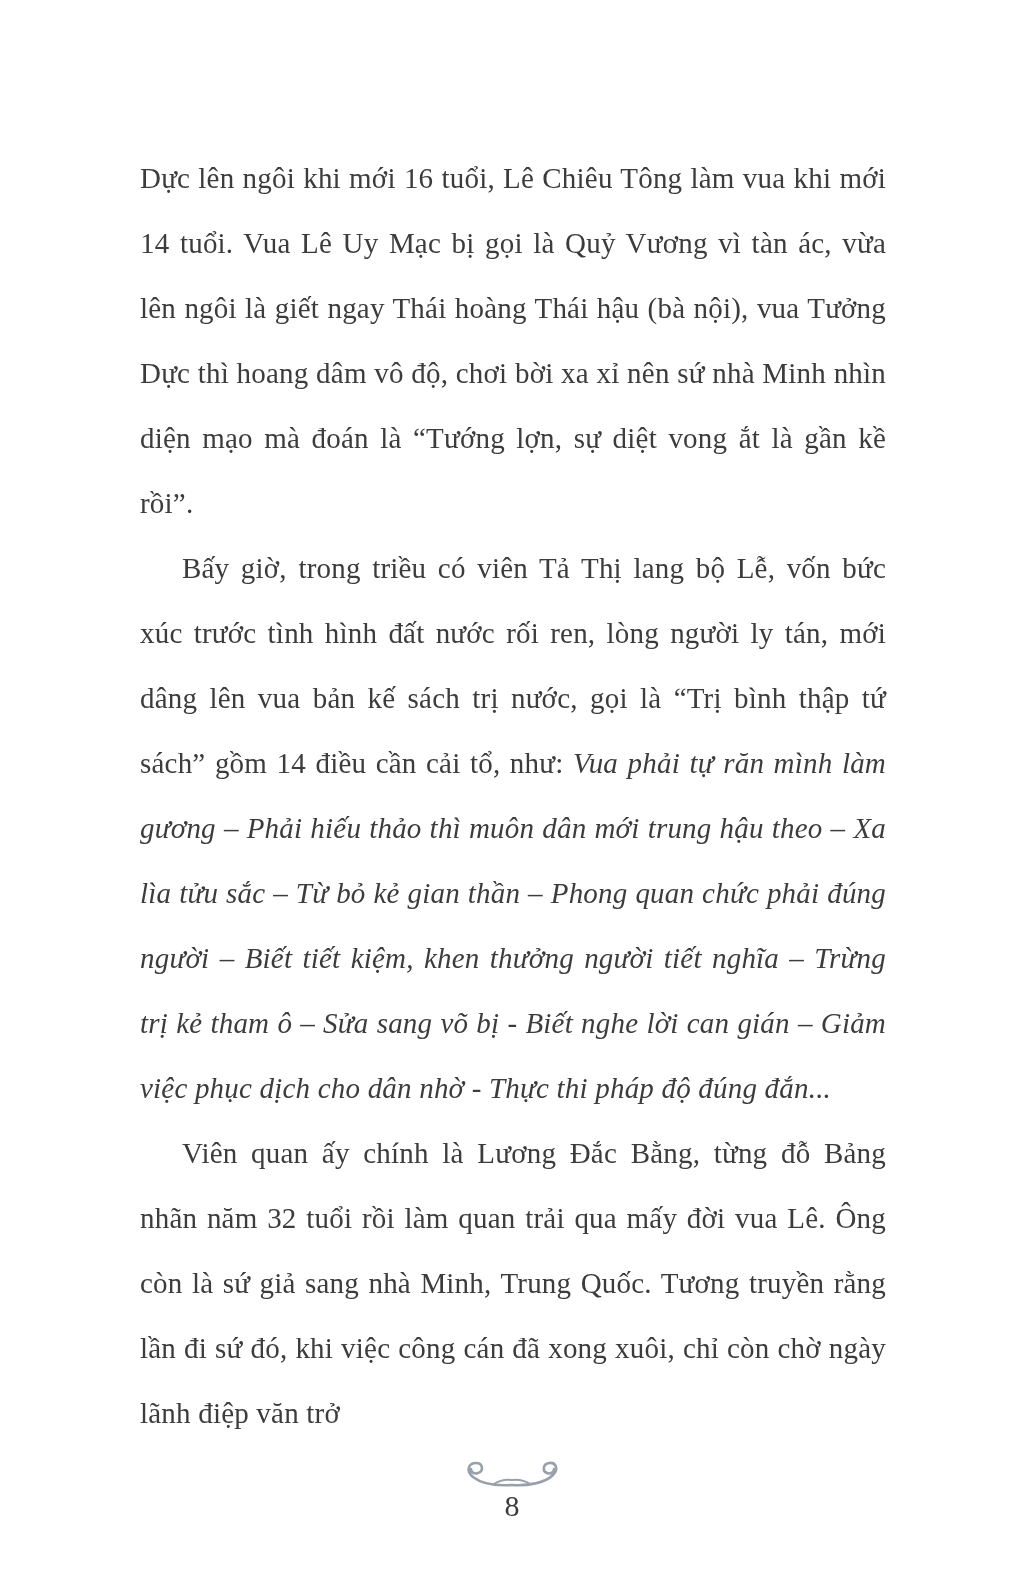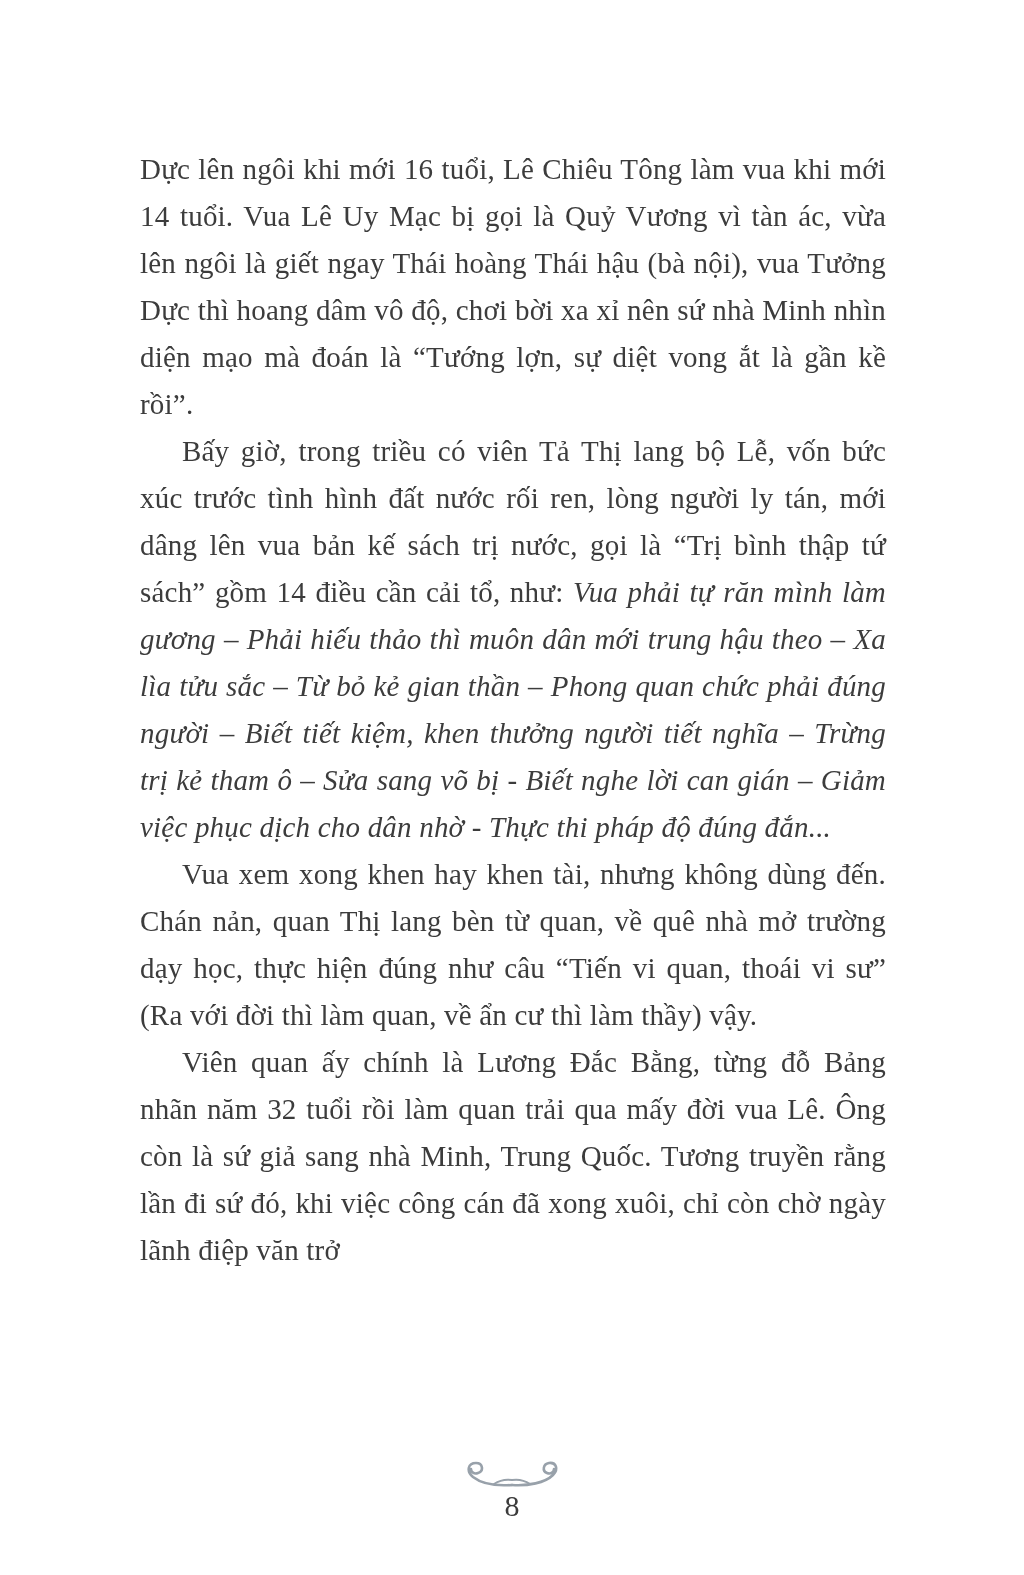--- a/index.html
+++ b/index.html
@@ -20,21 +20,21 @@
     position: absolute;
     inset: 0;
     background: #ffffff;
   }
   .text-block {
     position: absolute;
     left: 140px;
     top: 146px;
     width: 746px;
     font-size: 29px;
-    line-height: 47px;
+    line-height: 65px;
     text-align: justify;
     letter-spacing: 0.2px;
   }
   .para {
     margin: 0;
     padding: 0;
   }
   .para.indent {
     text-indent: 42px;
   }
@@ -65,21 +65,20 @@
 <body>
 
 <div class="page">
 
   <main class="text-block">
 
     <p class="para"><span>Dực lên ngôi khi mới 16 tuổi, Lê Chiêu Tông làm vua khi mới 14 tuổi. Vua Lê Uy Mạc bị gọi là Quỷ Vương vì tàn ác, vừa lên ngôi là giết ngay Thái hoàng Thái hậu (bà nội), vua Tưởng Dực thì hoang dâm vô độ, chơi bời xa xỉ nên sứ nhà Minh nhìn diện mạo mà đoán là “Tướng lợn, sự diệt vong ắt là gần kề rồi”.</span></p>
 
     <p class="para indent"><span>Bấy giờ, trong triều có viên Tả Thị lang bộ Lễ, vốn bức xúc trước tình hình đất nước rối ren, lòng người ly tán, mới dâng lên vua bản kế sách trị nước, gọi là “Trị bình thập tứ sách” gồm 14 điều cần cải tổ, như: </span><span class="seg-italic">Vua phải tự răn mình làm gương – Phải hiếu thảo thì muôn dân mới trung hậu theo – Xa lìa tửu sắc – Từ bỏ kẻ gian thần – Phong quan chức phải đúng người – Biết tiết kiệm, khen thưởng người tiết nghĩa – Trừng trị kẻ tham ô – Sửa sang võ bị - Biết nghe lời can gián – Giảm việc phục dịch cho dân nhờ - Thực thi pháp độ đúng đắn...</span></p>
 
-    <p class="para indent"><span>Vua xem xong khen hay khen tài, nhưng không dùng đến. Chán nản, quan Thị lang bèn từ quan, về quê nhà mở trường dạy học, thực hiện đúng như câu “Tiến vi quan, thoái vi sư” (Ra với đời thì làm quan, về ẩn cư thì làm thầy) vậy.</span></p>
 
     <p class="para indent"><span>Viên quan ấy chính là Lương Đắc Bằng, từng đỗ Bảng nhãn năm 32 tuổi rồi làm quan trải qua mấy đời vua Lê. Ông còn là sứ giả sang nhà Minh, Trung Quốc. Tương truyền rằng lần đi sứ đó, khi việc công cán đã xong xuôi, chỉ còn chờ ngày lãnh điệp văn trở</span></p>
 
   </main>
 
   <footer class="footer">
     <svg class="flourish" width="160" height="42" viewBox="0 0 160 42" fill="none" xmlns="http://www.w3.org/2000/svg">
       <path d="M80 32 C 66 33, 50 31, 41 24 C 34 18, 36 10, 44 10 C 51 10, 52 18, 46 20 C 42 21.5, 39 19, 39 16" stroke="#98a1aa" stroke-width="2.6" stroke-linecap="round" fill="none"></path>
       <path d="M80 32 C 96 33, 113 30, 121 22 C 127 16, 124 9, 117 10 C 111 11, 110 18, 115 20 C 119 21.5, 122 19, 122 16" stroke="#98a1aa" stroke-width="2.6" stroke-linecap="round" fill="none"></path>
       <path d="M62 31 C 68 27, 74 26, 80 27 C 86 26, 92 27, 98 31" stroke="#98a1aa" stroke-width="2" stroke-linecap="round" fill="none"></path>

